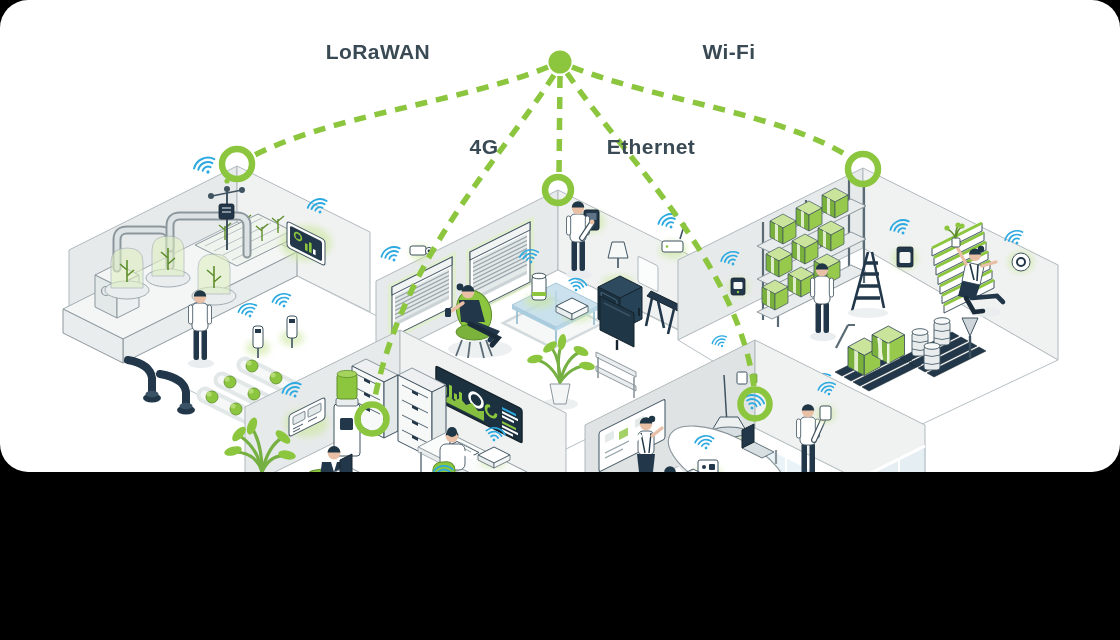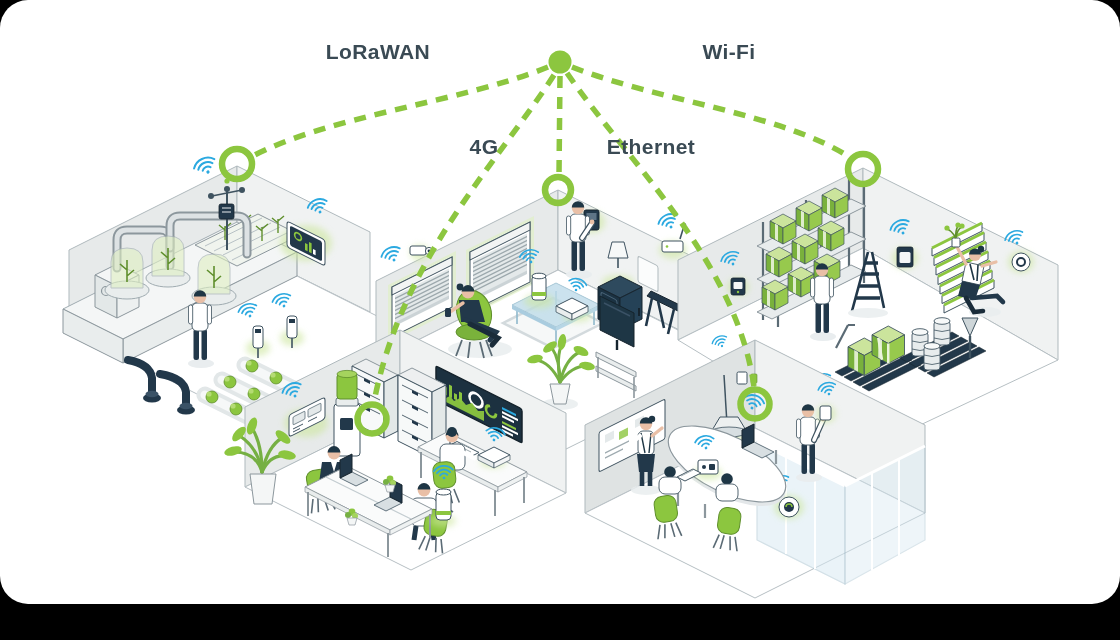--- a/index.html
+++ b/index.html
@@ -1,16 +1,16 @@
 <!DOCTYPE html>
 <html><head>
 <meta charset="utf-8">
 <style>
   html,body{margin:0;padding:0;background:#000;}
-  .card{position:relative;width:1120px;height:604px;background:#fff;border-radius:28px;overflow:hidden;}
+  .card{position:relative;width:1120px;height:472px;background:#fff;border-radius:28px;overflow:hidden;}
   svg{display:block;}
   text.conn-label{font-family:"Liberation Sans","DejaVu Sans",sans-serif;font-weight:700;font-size:21px;letter-spacing:.4px;fill:#3A4A54;}
   .wallL{fill:#E7EAEA;stroke:#AFB9BD;stroke-width:1;}
   .wallR{fill:#F0F2F2;stroke:#AFB9BD;stroke-width:1;}
   .wallD{fill:#DFE3E3;stroke:#AFB9BD;stroke-width:1;}
   .floor{fill:#FFFFFF;stroke:#B6BFC3;stroke-width:1;}
   .wt{fill:#FFFFFF;stroke:#3F5360;stroke-width:1;}
   .gy{fill:#E9EDED;stroke:#8C979D;stroke-width:1;}
   .gy2{fill:#F4F6F6;stroke:#9FABB0;stroke-width:1;}
   .nv{fill:#22384A;stroke:#16242E;stroke-width:.8;}

